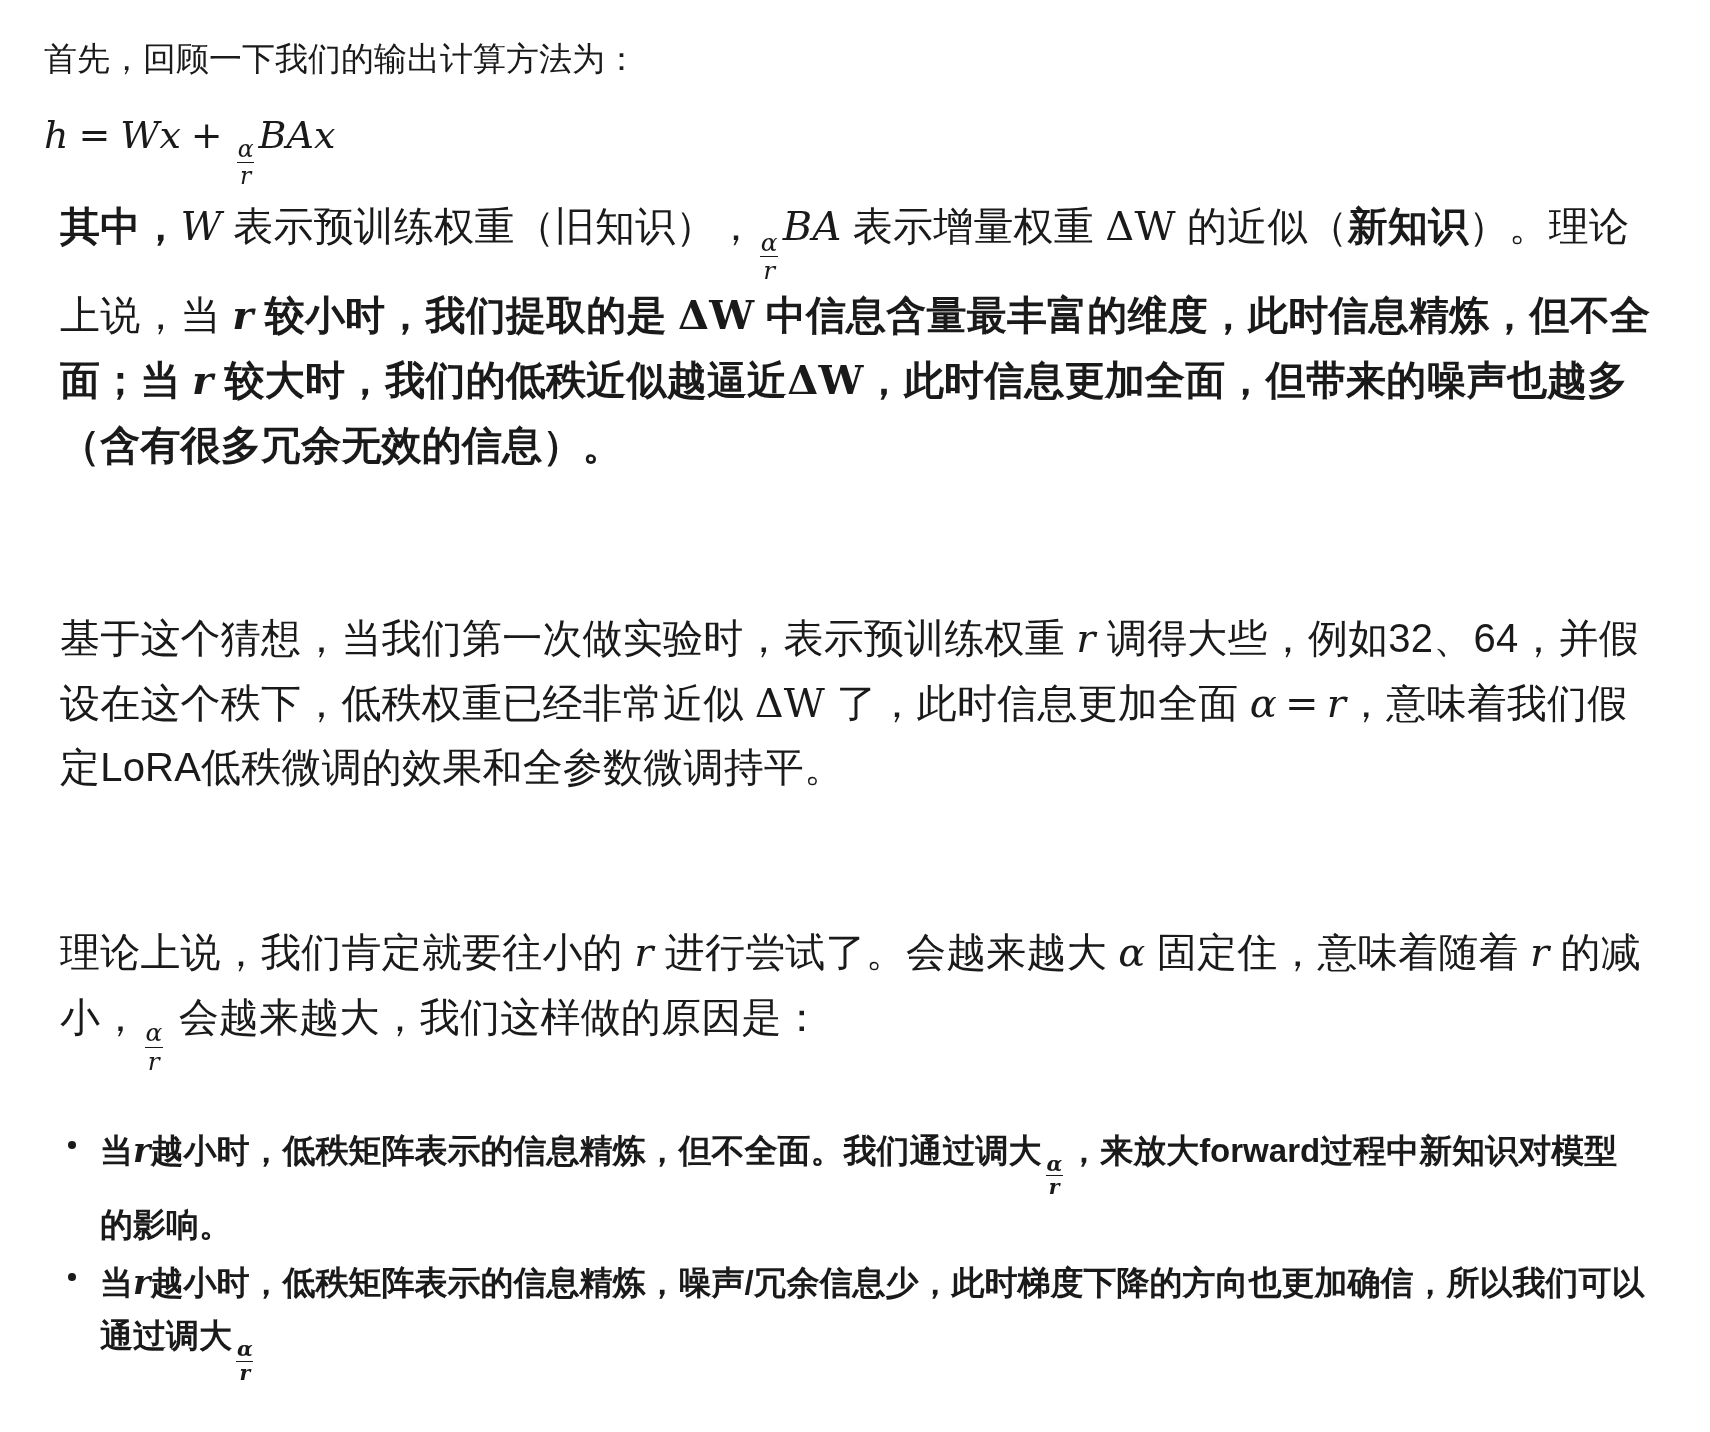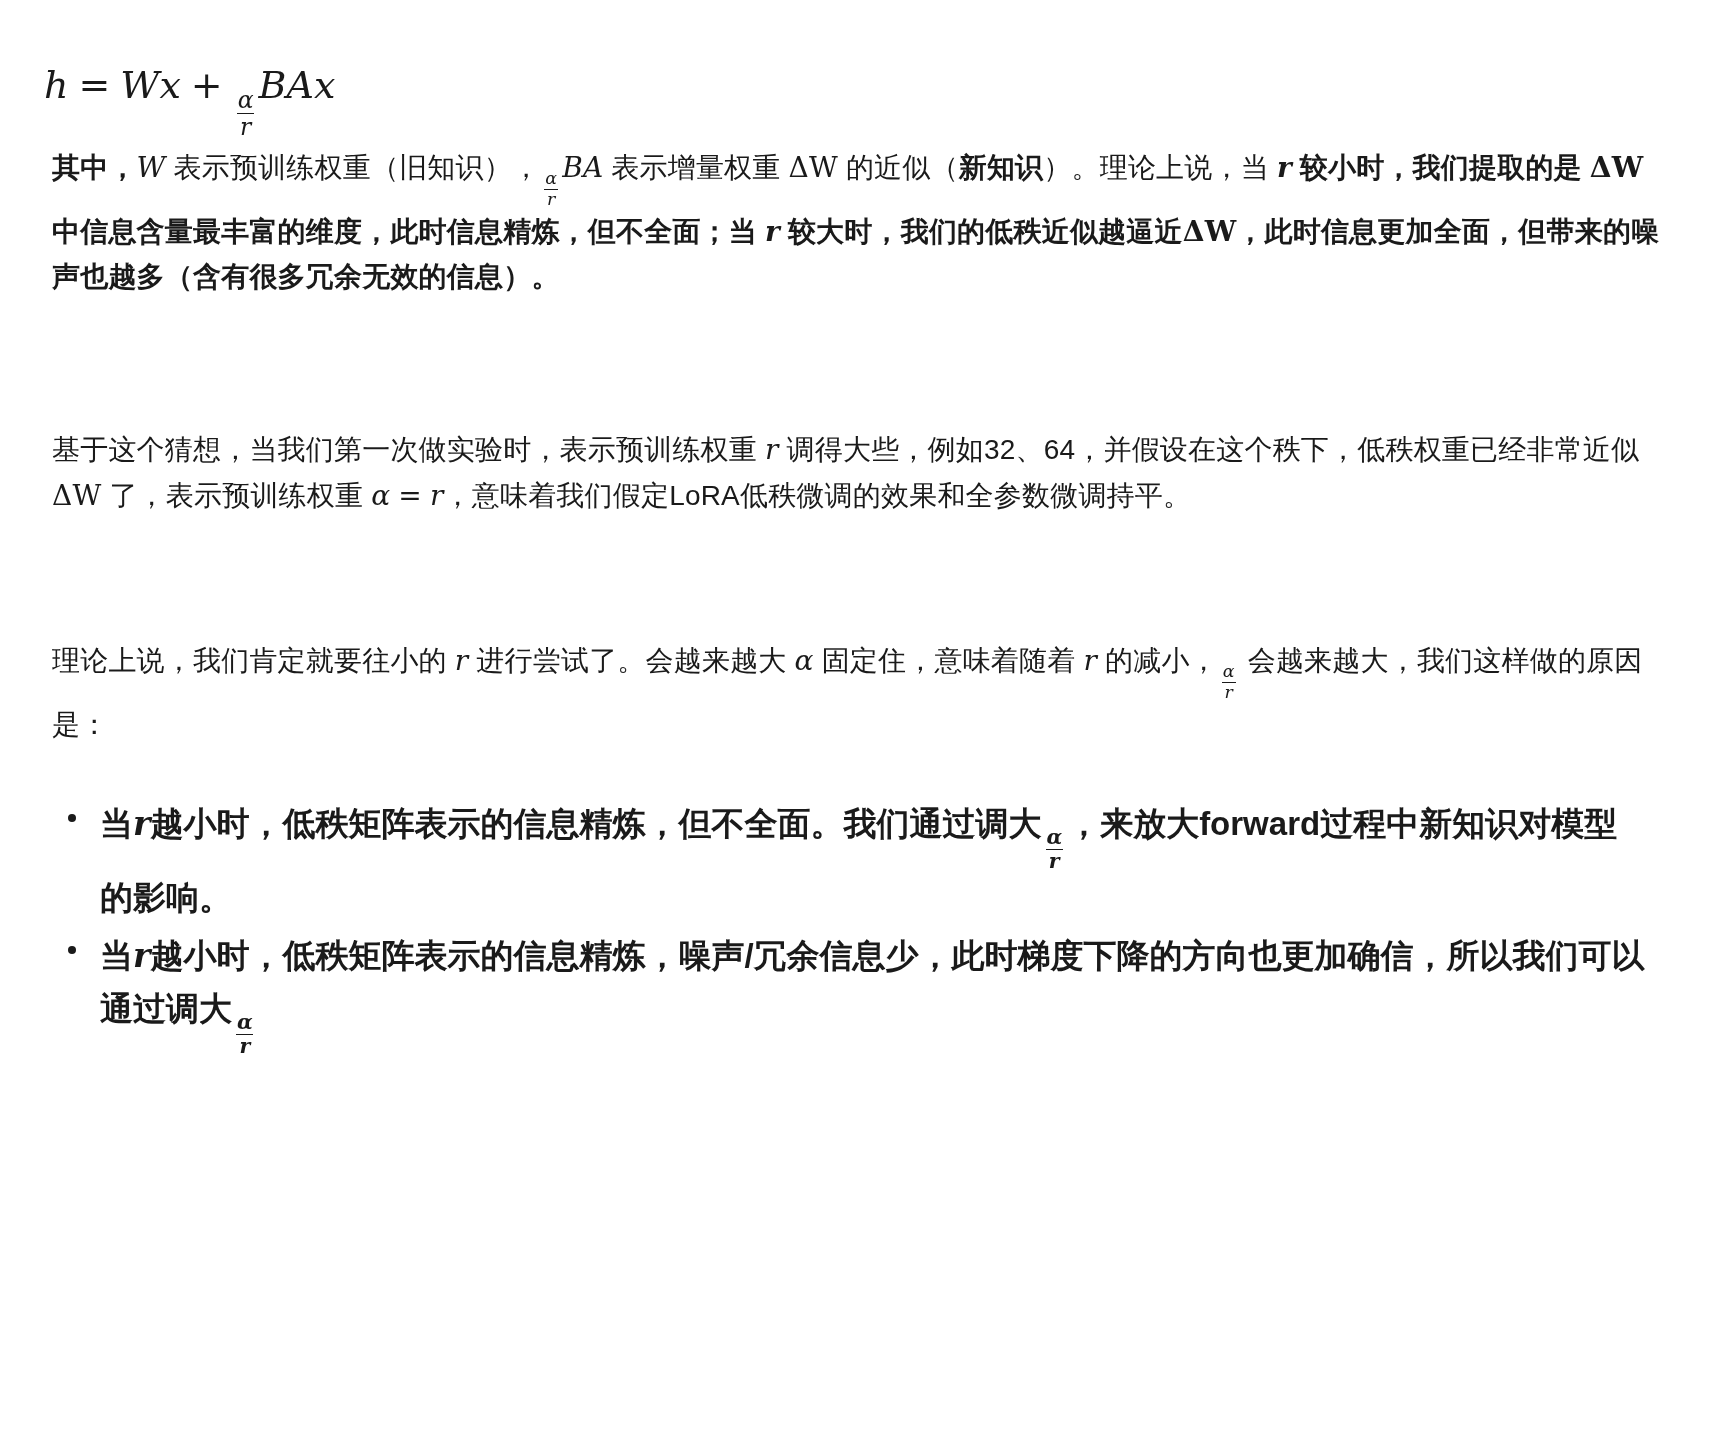--- a/index.html
+++ b/index.html
@@ -12,23 +12,23 @@
     min-height: 1432px;
     font-family: "Liberation Sans", sans-serif;
     color: #1a1a1a;
     -webkit-font-smoothing: antialiased;
   }
   .page {
     padding: 34px 44px 40px 44px;
     box-sizing: border-box;
   }
   .para {
-    font-size: 28px;
+    font-size: 40px;
     line-height: 1.62;
-    margin: 0 0 0 8px;
+    margin: 0 0 0 16px;
     letter-spacing: 0.2px;
   }
   .para.bold {
     font-weight: 700;
   }
   .intro-line {
     font-size: 33px;
     line-height: 1.5;
     margin: 0;
   }
@@ -98,39 +98,40 @@
     background: #1a1a1a;
     border-radius: 50%;
     display: block;
   }
 </style>
 </head>
 <body>
 
 <div class="page">
 
+  <p class="intro-line">首先，回顾一下我们的输出计算方法为：</p>
 
   <div class="display-math">
     <span>h</span><span class="mi-up" style="margin:0 10px;">=</span><span>W</span><span>x</span><span class="mi-up" style="margin:0 10px;">+</span><span class="frac">
         <span class="num">α</span>
         <span class="den">r</span>
       </span><span>BA</span><span>x</span>
   </div>
 
   <p class="para bold">
     <span>其中，</span><span class="mi" style="font-weight:400;">W</span><span style="font-weight:400;"> 表示预训练权重（旧知识），</span><span class="frac" style="font-weight:400;">
         <span class="num">α</span>
         <span class="den">r</span>
       </span><span class="mi" style="font-weight:400;">BA</span><span style="font-weight:400;"> 表示增量权重 </span><span class="mi-up" style="font-weight:400;">ΔW</span><span style="font-weight:400;"> 的近似（</span><span>新知识</span><span style="font-weight:400;">）。理论上说，当 </span><span class="mi">r</span><span> 较小时，我们提取的是 </span><span class="mi-up">ΔW</span><span> 中信息含量最丰富的维度，此时信息精炼，但不全面；当 </span><span class="mi">r</span><span> 较大时，我们的低秩近似越逼近</span><span class="mi-up">ΔW</span><span>，此时信息更加全面，但带来的噪声也越多（含有很多冗余无效的信息）。</span>
   </p>
 
   <div class="gap-lg"></div>
 
   <p class="para">
-    <span>基于这个猜想，当我们第一次做实验时，表示预训练权重 </span><span class="mi">r</span><span> 调得大些，例如32、64，并假设在这个秩下，低秩权重已经非常近似 </span><span class="mi-up">ΔW</span><span> 了，表示预训练权重 </span><span class="mi">α</span><span class="mi-up" style="margin:0 8px;">=</span><span class="mi">r</span><span>，意味着我们假定LoRA低秩微调的效果和全参数微调持平。</span>
+    <span>基于这个猜想，当我们第一次做实验时，表示预训练权重 </span><span class="mi">r</span><span> 调得大些，例如32、64，并假设在这个秩下，低秩权重已经非常近似 </span><span class="mi-up">ΔW</span><span> 了，此时信息更加全面 </span><span class="mi">α</span><span class="mi-up" style="margin:0 8px;">=</span><span class="mi">r</span><span>，意味着我们假定LoRA低秩微调的效果和全参数微调持平。</span>
   </p>
 
   <div class="gap-md"></div>
 
   <p class="para">
     <span>理论上说，我们肯定就要往小的 </span><span class="mi">r</span><span> 进行尝试了。会越来越大 </span><span class="mi">α</span><span> 固定住，意味着随着 </span><span class="mi">r</span><span> 的减小，</span><span class="frac">
         <span class="num">α</span>
         <span class="den">r</span>
       </span><span> 会越来越大，我们这样做的原因是：</span>
   </p>

